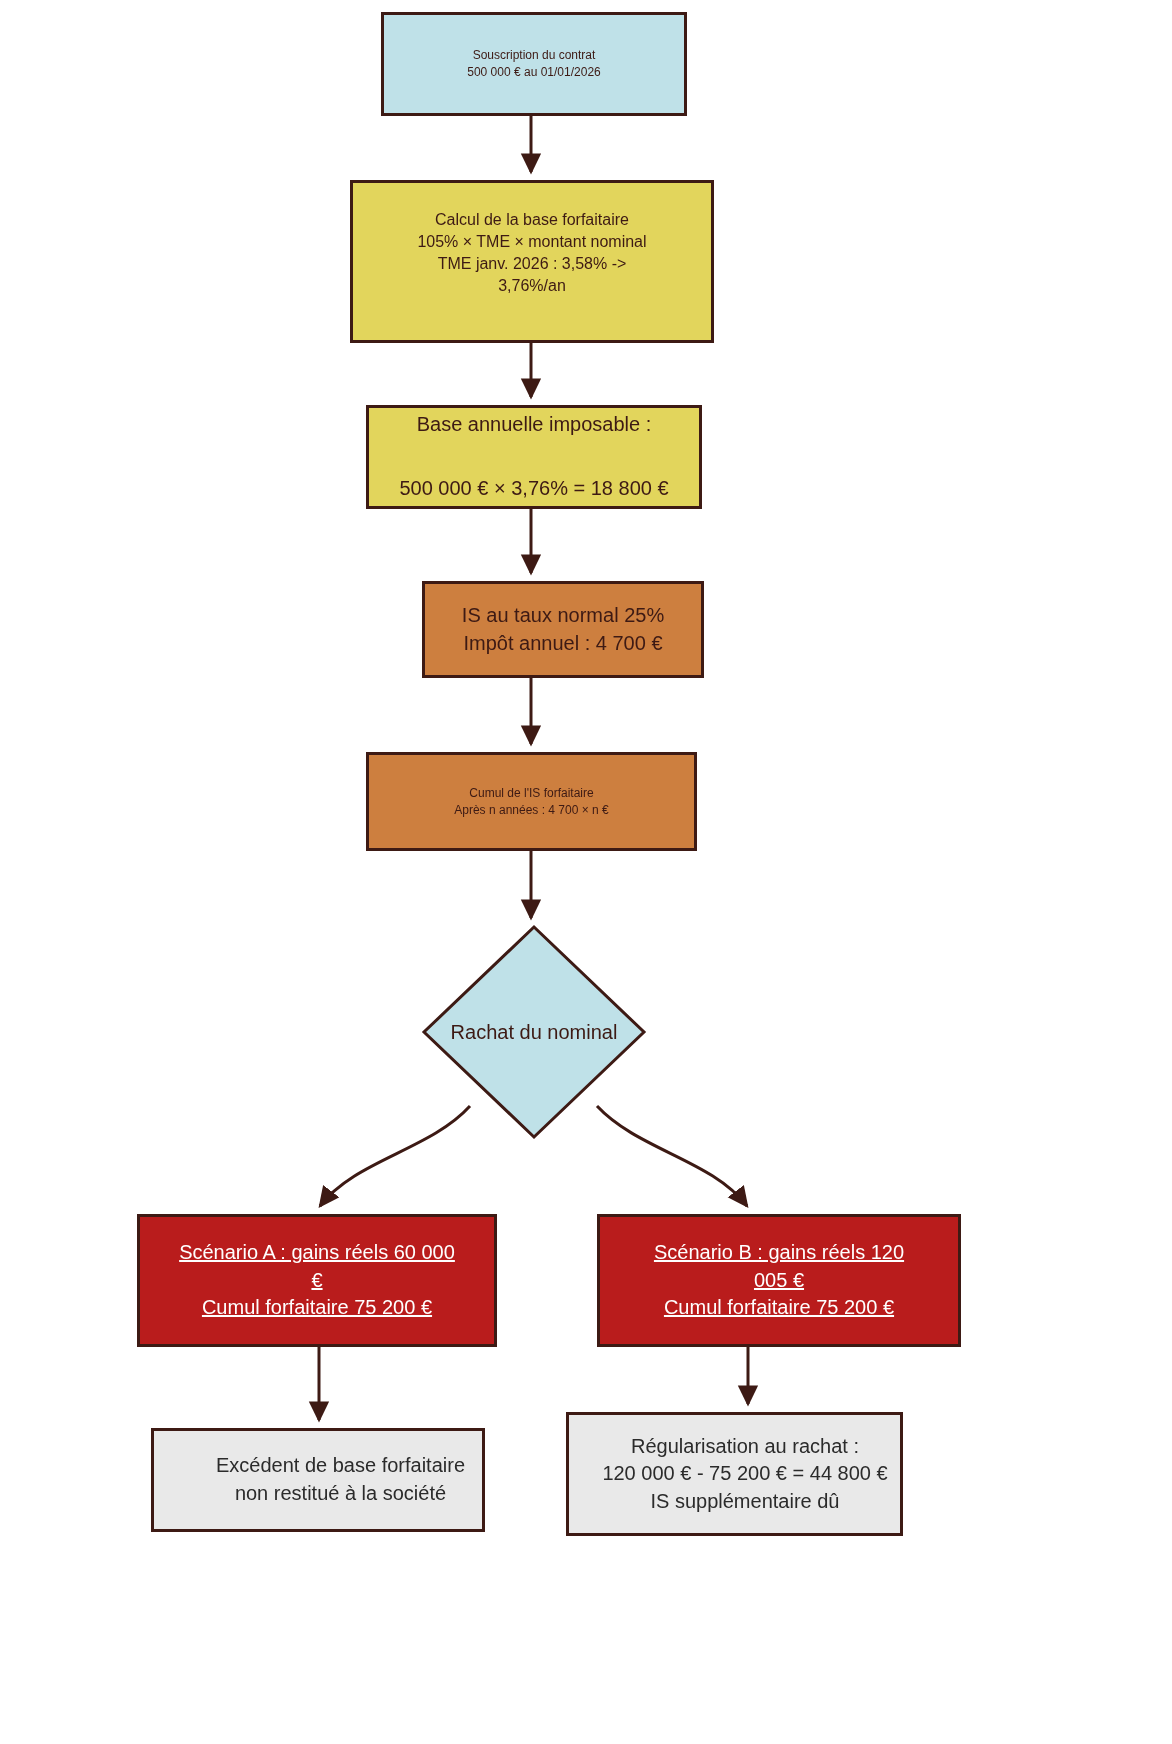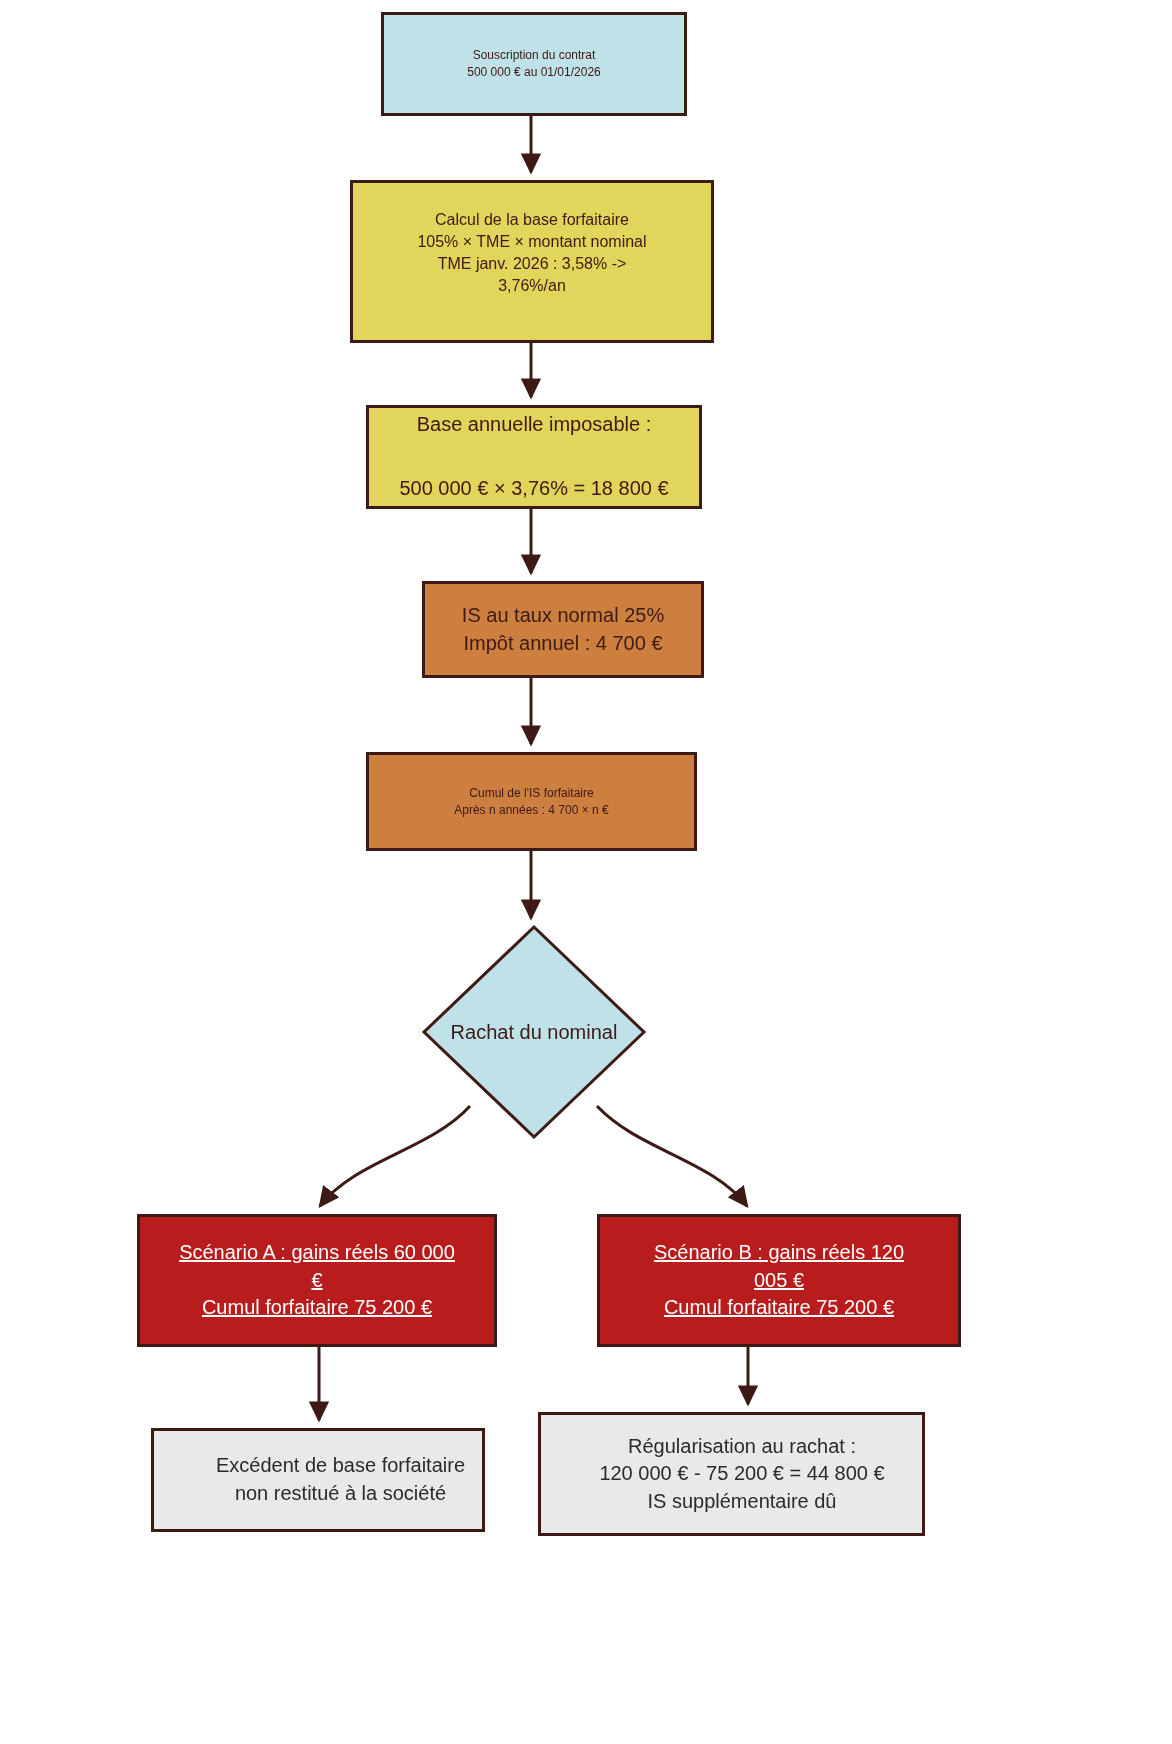--- a/index.html
+++ b/index.html
@@ -81,21 +81,21 @@
     display: flex; align-items: center; justify-content: center;
     color: #3d1a14; font-size: 20px; text-align: center;
   }
   
   #node-scenario-a { left: 137px; top: 1214px; width: 360px; height: 133px; font-size: 20px; }
   
   #node-scenario-b { left: 566px; top: 1214px; width: 364px; height: 133px; font-size: 20px; margin-left: 31px; }
   
   #node-excedent { left: 151px; top: 1428px; width: 334px; height: 104px; font-size: 20px; padding-left: 45px; }
   
-  #node-regularisation { left: 538px; top: 1412px; width: 387px; height: 124px; font-size: 20px; padding-left: 21px; }
+  #node-regularisation { left: 566px; top: 1412px; width: 337px; height: 124px; font-size: 20px; padding-left: 21px; }
 </style>
 </head>
 <body>
 
 <div id="canvas">
 
   <svg class="edges" viewBox="0 0 1172 1744" xmlns="http://www.w3.org/2000/svg">
     <defs>
       <marker id="arrowhead" markerWidth="9" markerHeight="9" refX="6.2" refY="3.4" orient="auto" markerUnits="strokeWidth">
         <path d="M0,0 L7,3.4 L0,6.8 z" fill="#3d1a14"></path>

